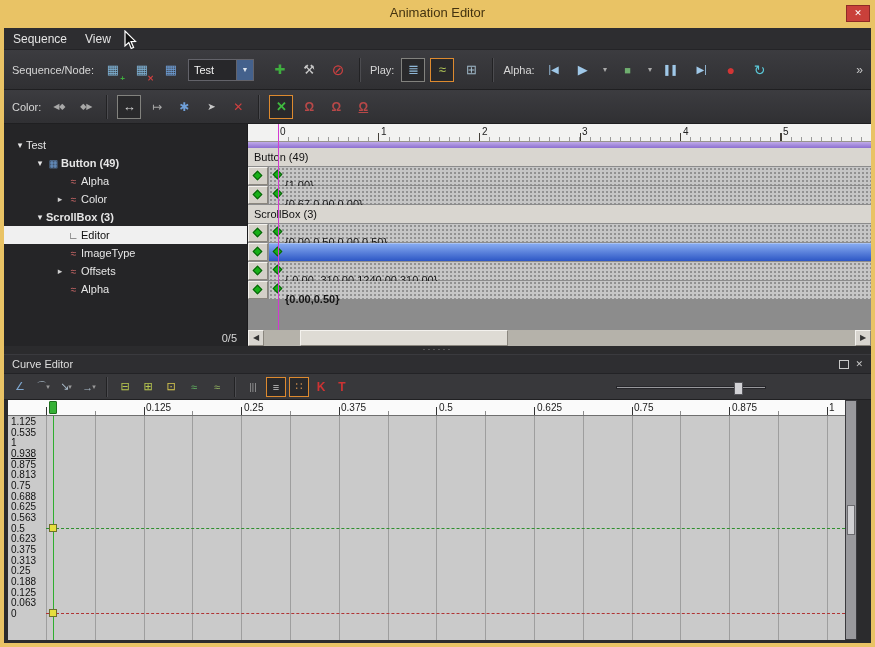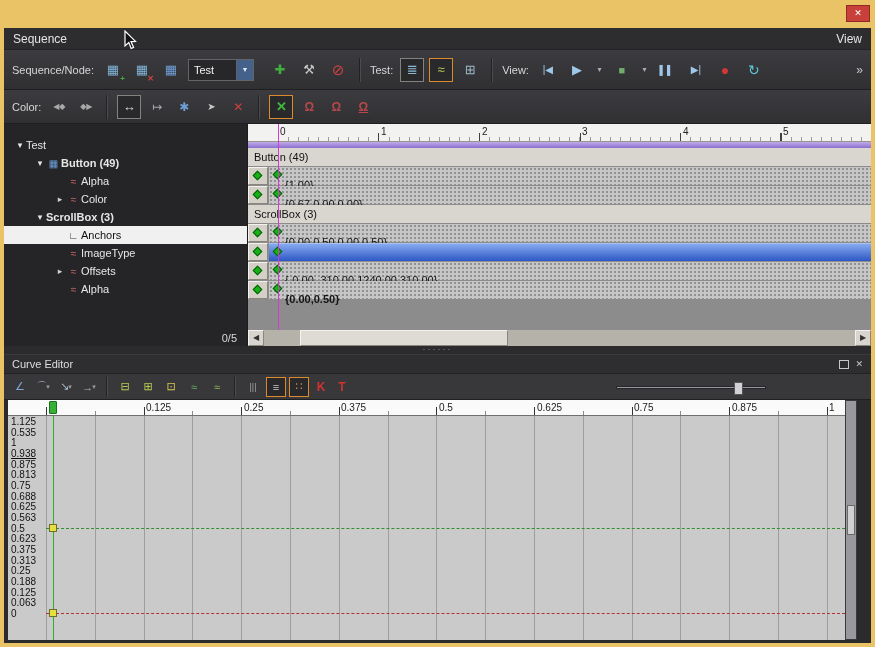--- a/index.html
+++ b/index.html
@@ -4,21 +4,21 @@
 <style>
   * { margin:0; padding:0; box-sizing:border-box; }
   html,body { width:875px; height:647px; font-family:"Liberation Sans",sans-serif; }
   #window { position:relative; width:875px; height:647px; background:var(--frame,#e9c365); overflow:hidden; }
   .abs { position:absolute; }
   .titlebar { left:0; top:0; width:100%; height:28px; color:#43320f; font-size:13px; text-align:center; line-height:26px; }
   .close-btn { top:5px; right:5px; width:24px; height:17px; background:#c9403a; border:1px solid #8f2a26; color:#fff; font-size:9px; line-height:14px; text-align:center; cursor:pointer; }
   .client { left:4px; top:28px; width:867px; height:615px; background:#2b2b2d; overflow:hidden; }
 
   
-  .menubar { left:0; top:0; width:100%; height:22px; background:#2d2d30; border-bottom:1px solid #242427; color:#e4e4e4; font-size:12px; display:flex; align-items:center;justify-content:space-between; }
+  .menubar { left:0; top:0; width:100%; height:22px; background:#2d2d30; border-bottom:1px solid #242427; color:#e4e4e4; font-size:12px; display:flex; align-items:center; }
   .menu-item { padding:0 9px; line-height:22px; cursor:default; }
   .toolbar { left:0; width:100%; background:linear-gradient(#3c3c40,#303033); border-bottom:1px solid #1f1f21; display:flex; align-items:center; padding:0 8px; gap:5px; }
   .tb-label { color:#d6d6d6; font-size:11px; white-space:nowrap; margin-right:2px; }
   .tb-btn { display:flex; align-items:center; justify-content:center; width:24px; height:24px; color:#cfcfcf; font-size:13px; border:1px solid transparent; position:relative; flex:none; cursor:pointer; }
   .tb-btn.sm { width:22px; height:22px; font-size:12px; }
   .tb-btn.framed { border:1px solid #82827e; background:#29292b; }
   .tb-btn.active { border:1px solid var(--accent,#dd8a2f); background:#29292b; }
   .tb-dd { width:11px; height:24px; display:flex; align-items:center; justify-content:center; color:#aaa; font-size:8px; flex:none; cursor:pointer; }
   .tb-sep { width:2px; height:24px; border-left:1px solid #222224; border-right:1px solid #4c4c50; margin:0 4px; flex:none; }
   .badge { position:absolute; right:-1px; bottom:-2px; font-size:8px; font-weight:bold; }
@@ -80,20 +80,21 @@
   .hline { position:absolute; left:38px; right:0; height:0; }
   .c-playhead { position:absolute; left:45px; top:0; bottom:0; width:1px; background:var(--green,#2fae2f); z-index:4; }
   .keybox { position:absolute; left:41px; width:8px; height:8px; background:#e6df3e; border:1px solid #6e6e2a; z-index:5; cursor:grab; }
   .c-vscroll { left:841px; top:372px; width:12px; height:240px; background:#99999d; border:1px solid #3a3a3e; }
   .c-vthumb { position:absolute; left:1px; top:104px; width:8px; height:30px; background:#d0d0d3; border:1px solid #6a6a6e; cursor:grab; }
 </style>
 </head>
 <body>
 
 <div id="window">
+  <div class="abs titlebar">Animation Editor</div>
   <div class="abs close-btn">✕</div>
 
   <div class="abs client">
 
     <div class="abs menubar">
       <div class="menu-item">Sequence</div>
       <div class="menu-item">View</div>
     </div>
 
     <svg class="abs" style="left:120px;top:2px;z-index:60;" width="13" height="20" viewBox="0 0 13 20">
@@ -121,32 +122,32 @@
       <div class="tb-btn">
         <span style="color:#3fae3f;">✚</span>
       </div>
       <div class="tb-btn">
         <span style="color:#c8c8c8;">⚒</span>
       </div>
       <div class="tb-btn">
         <span style="color:#d04040;font-size:15px;">⊘</span>
       </div>
       <div class="tb-sep"></div>
-      <span class="tb-label">Test:</span>
+      <span class="tb-label">Play:</span>
       <div class="tb-btn framed">
         <span style="color:#8fb8d8;">≣</span>
       </div>
       <div class="tb-btn active">
         <span style="color:#b8cf5a;">≈</span>
       </div>
       <div class="tb-btn">
         <span style="color:#9fb8c8;">⊞</span>
       </div>
       <div class="tb-sep"></div>
-      <span class="tb-label">View:</span>
+      <span class="tb-label">Alpha:</span>
       <div class="tb-btn">
         <span style="color:#9fc8e8;font-size:10px;">|◀</span>
       </div>
       <div class="tb-btn">
         <span style="color:#9fc8e8;">▶</span>
       </div>
       <div class="tb-dd">▾</div>
       <div class="tb-btn">
         <span style="color:#6fae6f;font-size:11px;">■</span>
       </div>
@@ -225,21 +226,21 @@
         <span class="ticon" style="color:#d06a6a;">≈</span>
         <span>Color</span>
       </div>
       <div class="tree-row" style="top:84px;padding-left:30px;">
         <span class="tw">▾</span>
         <span class="bold">ScrollBox (3)</span>
       </div>
       <div class="tree-row selected" style="top:102px;padding-left:50px;">
         <span class="tw"></span>
         <span class="ticon" style="color:#333;">∟</span>
-        <span>Anchors</span>
+        <span>Editor</span>
       </div>
       <div class="tree-row" style="top:120px;padding-left:50px;">
         <span class="tw"></span>
         <span class="ticon" style="color:#d06a6a;">≈</span>
         <span>ImageType</span>
       </div>
       <div class="tree-row" style="top:138px;padding-left:50px;">
         <span class="tw" style="color:#cfcfcf;">▸</span>
         <span class="ticon" style="color:#d06a6a;">≈</span>
         <span>Offsets</span>

